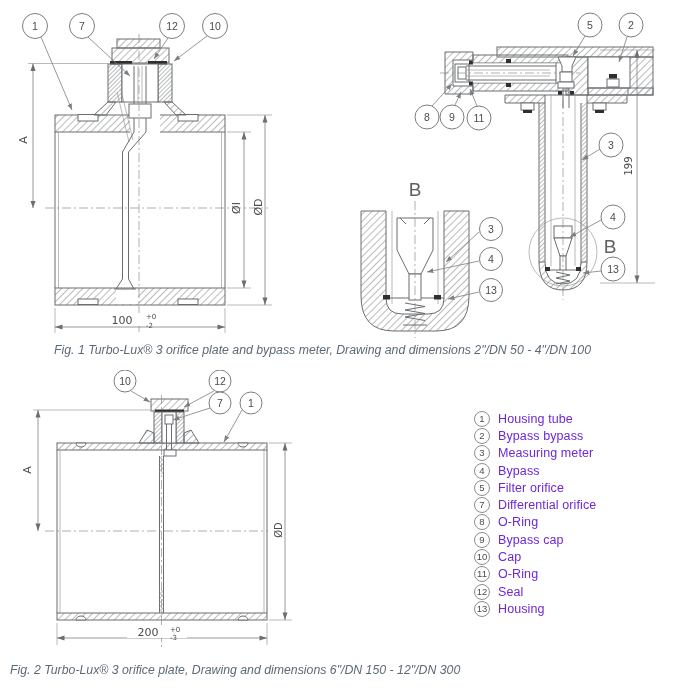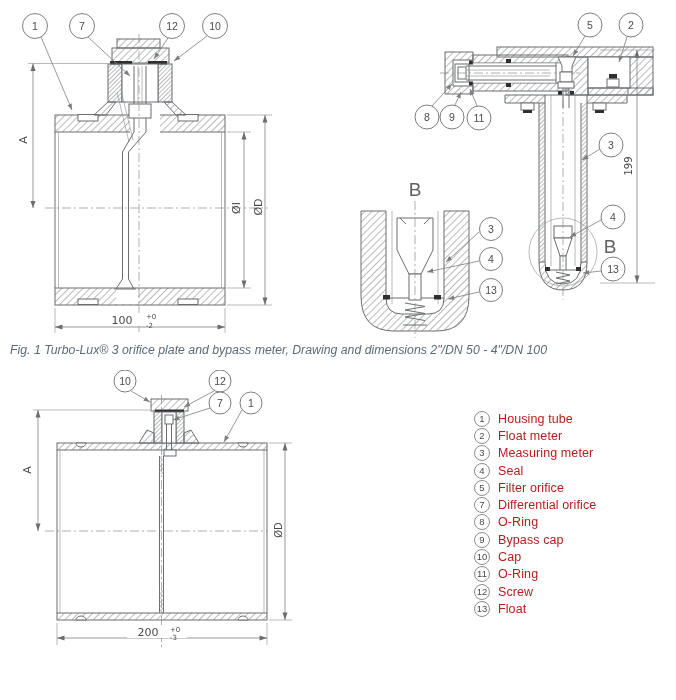--- a/index.html
+++ b/index.html
@@ -3,28 +3,28 @@
 <meta charset="utf-8">
 <style>
   html,body{margin:0;padding:0;background:#fff;}
   .page{position:relative;width:676px;height:700px;background:#fff;overflow:hidden;
         font-family:"Liberation Sans",sans-serif;}
   svg{position:absolute;left:0;}
   #fig1svg{top:0;}
   #fig2svg{top:370px;}
   .caption{position:absolute;left:10px;font:italic 12.3px "Liberation Sans",sans-serif;
            color:#5a6b76;white-space:nowrap;}
-  #cap1{top:343px;}
+  #cap1{top:343px;margin-left:44px;}
   #cap2{top:663px;}
   .legend{position:absolute;left:474px;top:410px;}
   .lrow{display:flex;align-items:center;height:17.3px;}
   .lnum{flex:0 0 auto;width:16px;height:16px;border:1.2px solid #8b8d8f;border-radius:50%;
         font:9.5px/14.5px "Liberation Sans",sans-serif;color:#4a4b4d;text-align:center;
         box-sizing:border-box;margin-right:8px;}
-  .llabel{font:12.5px "Liberation Sans",sans-serif;color:#b91c1c;letter-spacing:.1px;}
+  .llabel{font:12.5px "Liberation Sans",sans-serif;color:#6d28d9;letter-spacing:.1px;}
   
   .ol{fill:none;stroke:#6b6d70;stroke-width:1;}
   .olh{fill:url(#h1);stroke:#6b6d70;stroke-width:1;}
   .olh2{fill:url(#h2);stroke:#6b6d70;stroke-width:1;}
   .white{fill:#fff;stroke:#6b6d70;stroke-width:1;}
   .thin{fill:none;stroke:#8a8c8e;stroke-width:.6;}
   .cl{fill:none;stroke:#8a8c8e;stroke-width:.7;stroke-dasharray:9 3 2 3;}
   .dim{fill:none;stroke:#6b6d70;stroke-width:.7;}
   .ah{fill:#6b6d70;stroke:none;}
   .seal{fill:#2f2f30;stroke:none;}
@@ -406,29 +406,29 @@
   </g>
 </svg>
 
 <div class="legend">
       <div class="lrow">
         <span class="lnum">1</span>
         <span class="llabel">Housing tube</span>
       </div>
       <div class="lrow">
         <span class="lnum">2</span>
-        <span class="llabel">Float meter</span>
+        <span class="llabel">Bypass bypass</span>
       </div>
       <div class="lrow">
         <span class="lnum">3</span>
         <span class="llabel">Measuring meter</span>
       </div>
       <div class="lrow">
         <span class="lnum">4</span>
-        <span class="llabel">Seal</span>
+        <span class="llabel">Bypass</span>
       </div>
       <div class="lrow">
         <span class="lnum">5</span>
         <span class="llabel">Filter orifice</span>
       </div>
       <div class="lrow">
         <span class="lnum">7</span>
         <span class="llabel">Differential orifice</span>
       </div>
       <div class="lrow">
@@ -442,22 +442,23 @@
       <div class="lrow">
         <span class="lnum">10</span>
         <span class="llabel">Cap</span>
       </div>
       <div class="lrow">
         <span class="lnum">11</span>
         <span class="llabel">O-Ring</span>
       </div>
       <div class="lrow">
         <span class="lnum">12</span>
-        <span class="llabel">Screw</span>
+        <span class="llabel">Seal</span>
       </div>
       <div class="lrow">
         <span class="lnum">13</span>
-        <span class="llabel">Float</span>
+        <span class="llabel">Housing</span>
       </div>
     </div>
 
+<div class="caption" id="cap2">Fig. 2 Turbo-Lux® 3 orifice plate, Drawing and dimensions 6"/DN 150 - 12"/DN 300</div>
 
 </div>
 
 </body></html>

